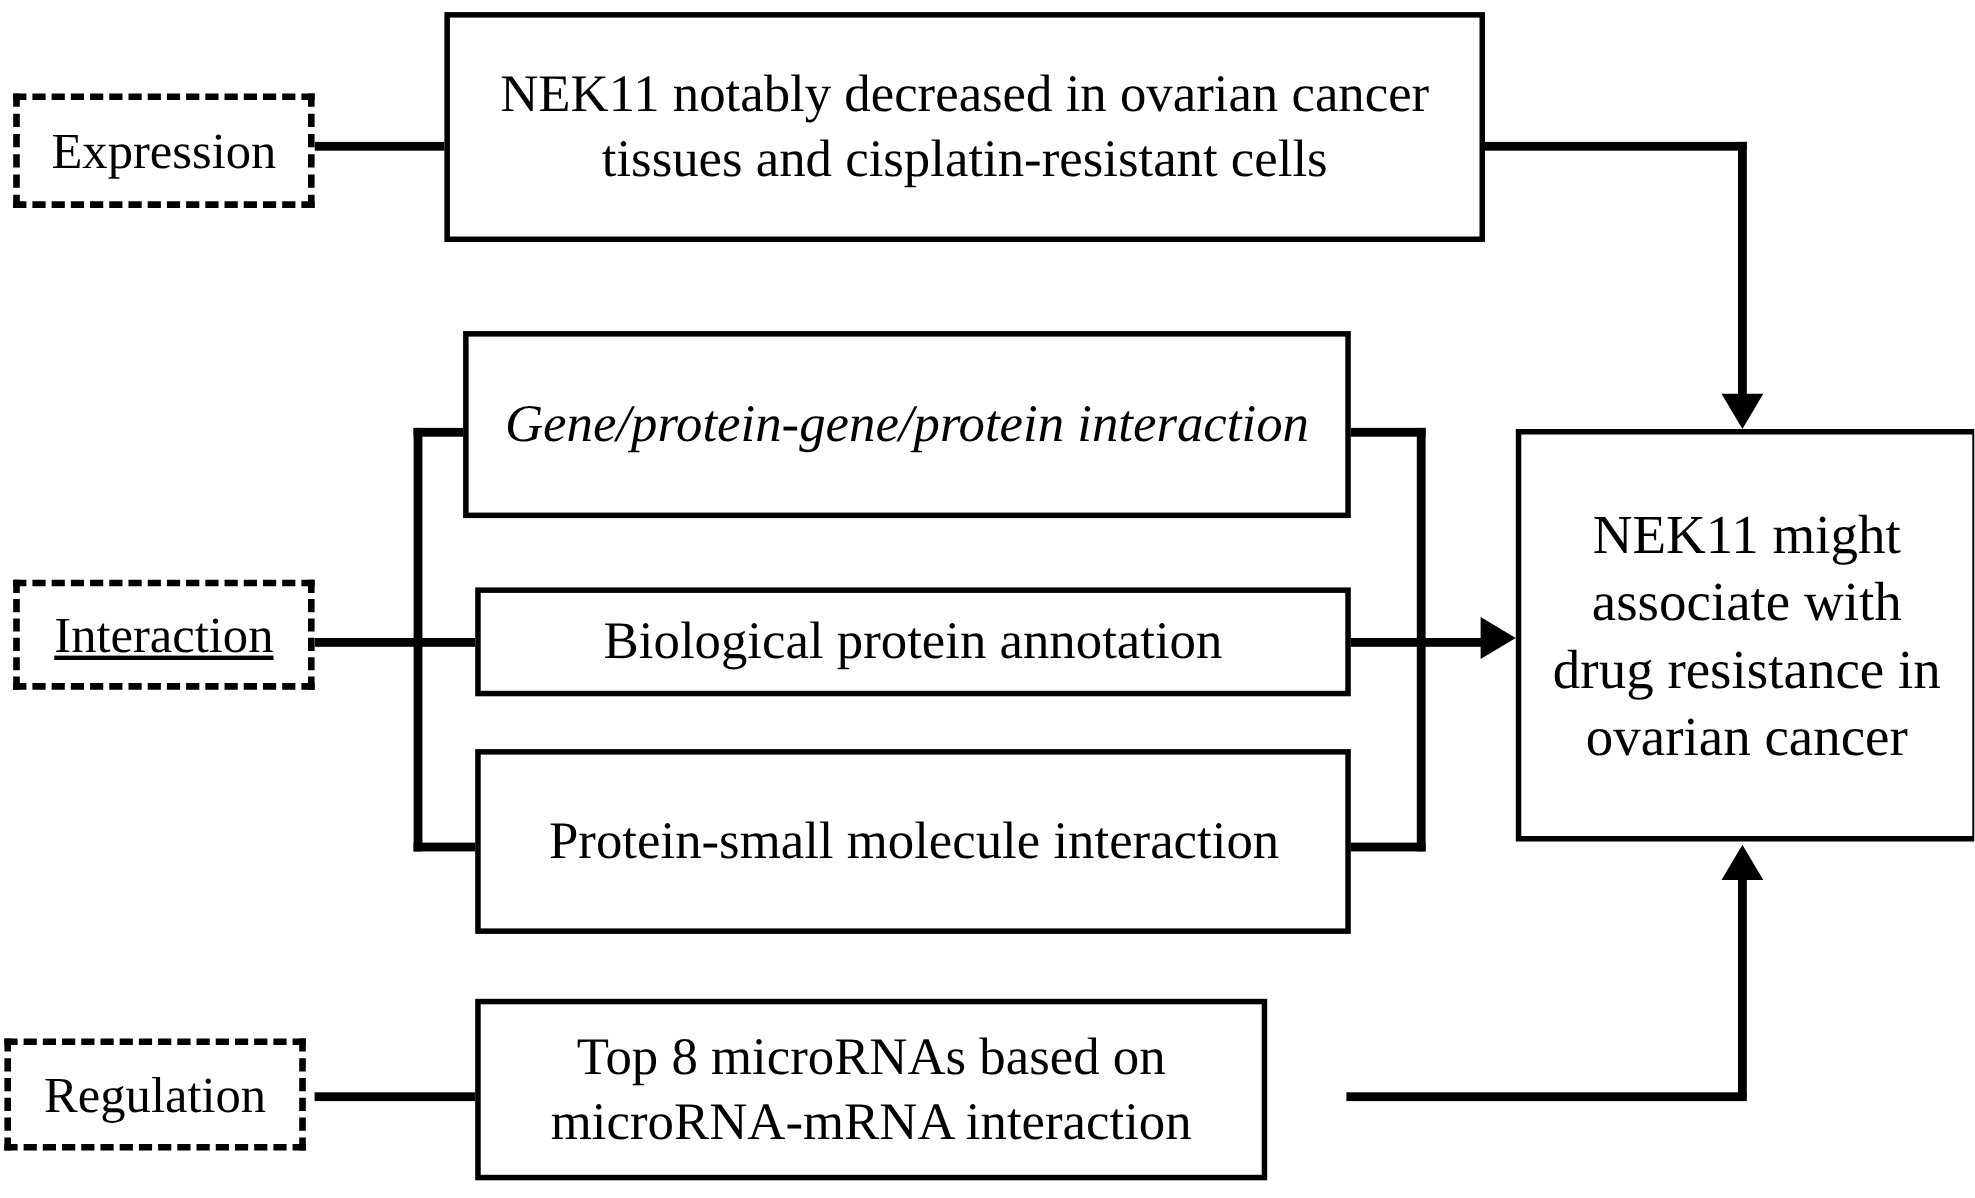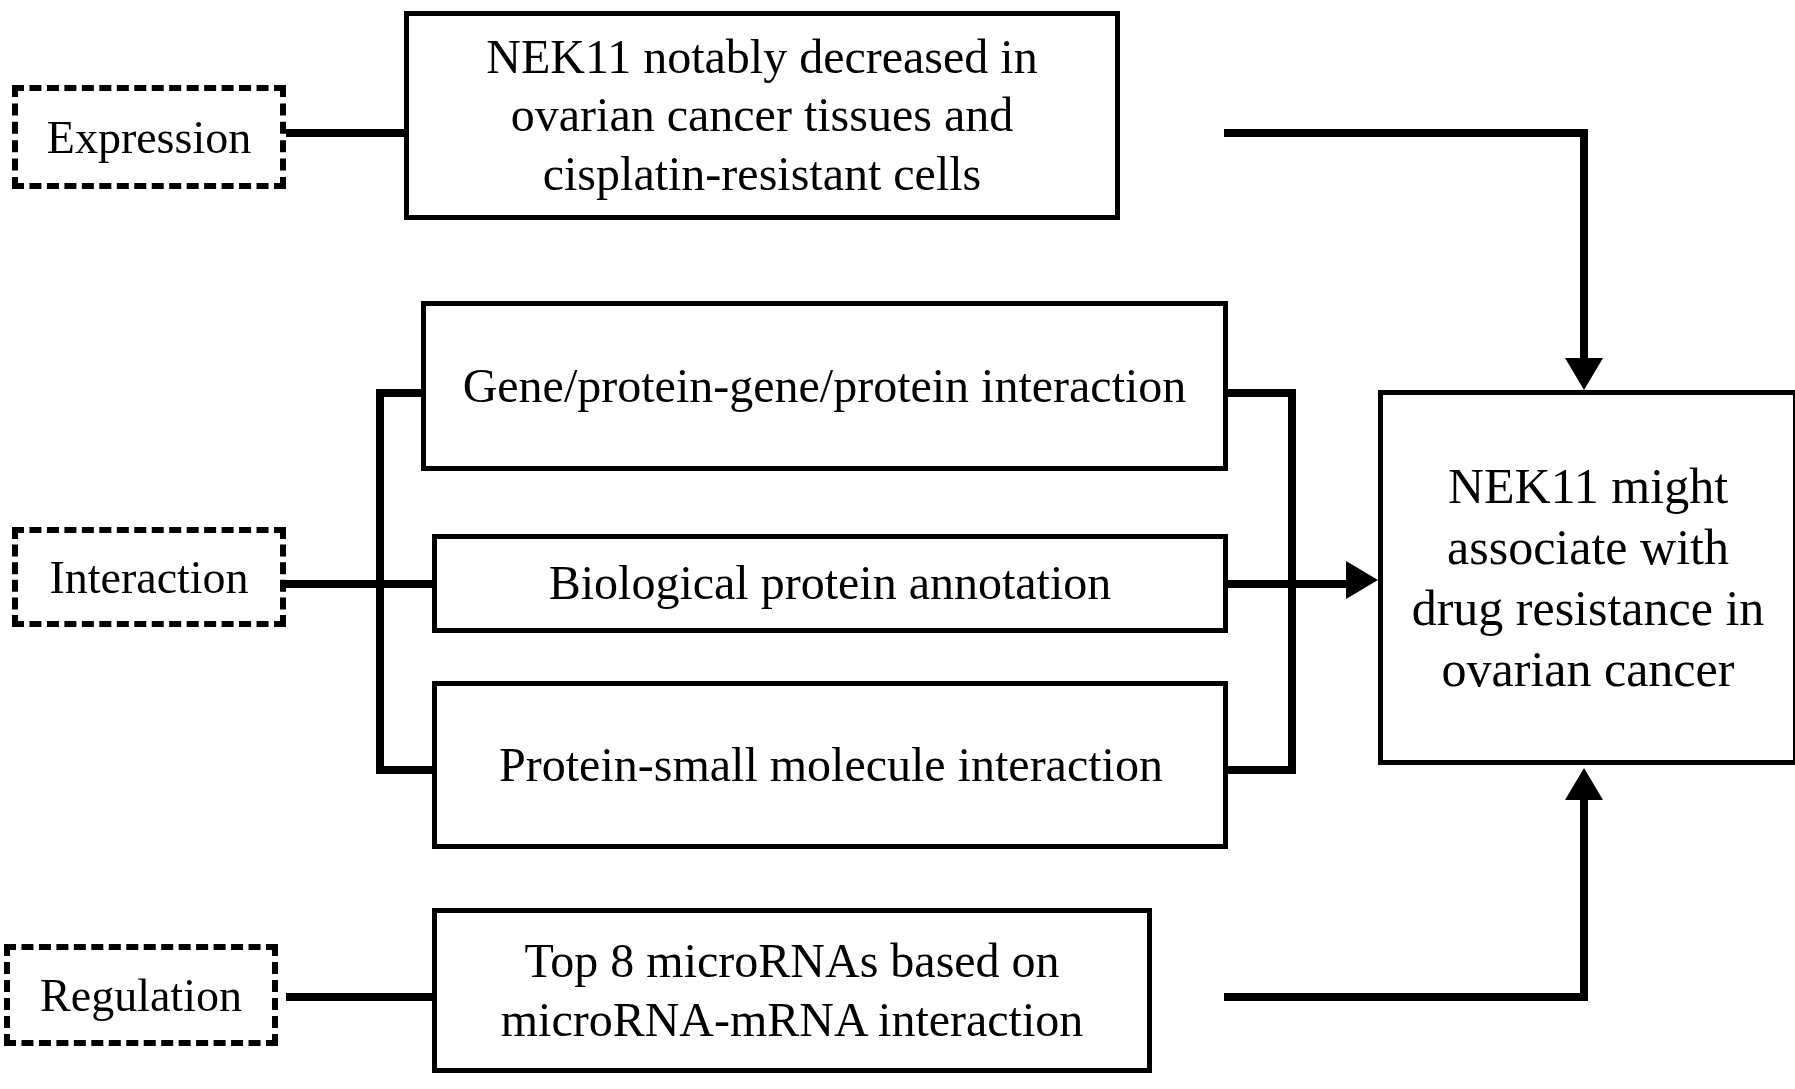--- a/index.html
+++ b/index.html
@@ -84,39 +84,39 @@
 </style>
 </head>
 <body>
 
 <div id="canvas">
 
   <div class="dashed-box" style="left:12px; top:85px; width:274px; height:104px;">
     <span>Expression</span>
   </div>
 
-  <div class="dashed-box" style="left:12px; top:527px; width:274px; height:100px;">
+  <div class="dashed-box" style="left:12px; top:527px; width:274px; height:100px;text-decoration:underline;">
     <span>Interaction</span>
   </div>
 
   <div class="dashed-box" style="left:4px; top:944px; width:274px; height:102px;">
     <span>Regulation</span>
   </div>
 
   <div class="line-h" style="left:286px; top:129px; width:122px;"></div>
 
-  <div class="box" style="left:404px; top:11px; width:716px; height:209px;">
+  <div class="box" style="left:404px; top:11px; width:946px; height:209px;">
     <span>NEK11 notably decreased in ovarian cancer tissues and cisplatin-resistant cells</span>
   </div>
 
   <div class="line-h" style="left:1224px; top:129px; width:364px;"></div>
   <div class="line-v" style="left:1580px; top:129px; height:232px;"></div>
   <div class="arrow-down" style="left:1565px; top:358px;"></div>
 
-  <div class="box" style="left:421px; top:301px; width:807px; height:170px;">
+  <div class="box" style="left:421px; top:301px; width:807px; height:170px;font-style:italic;">
     <span>Gene/protein-gene/protein interaction</span>
   </div>
 
   <div class="box" style="left:432px; top:534px; width:796px; height:99px;">
     <span>Biological protein annotation</span>
   </div>
 
   <div class="box" style="left:432px; top:681px; width:796px; height:168px;padding-left:16px;">
     <span>Protein-small molecule interaction</span>
   </div>

